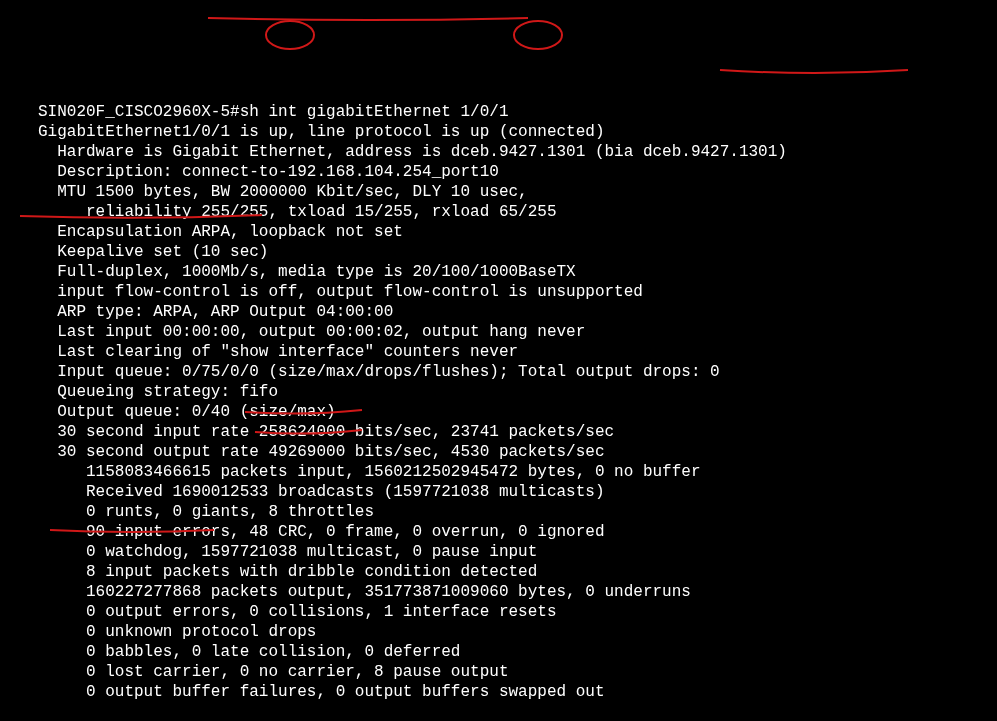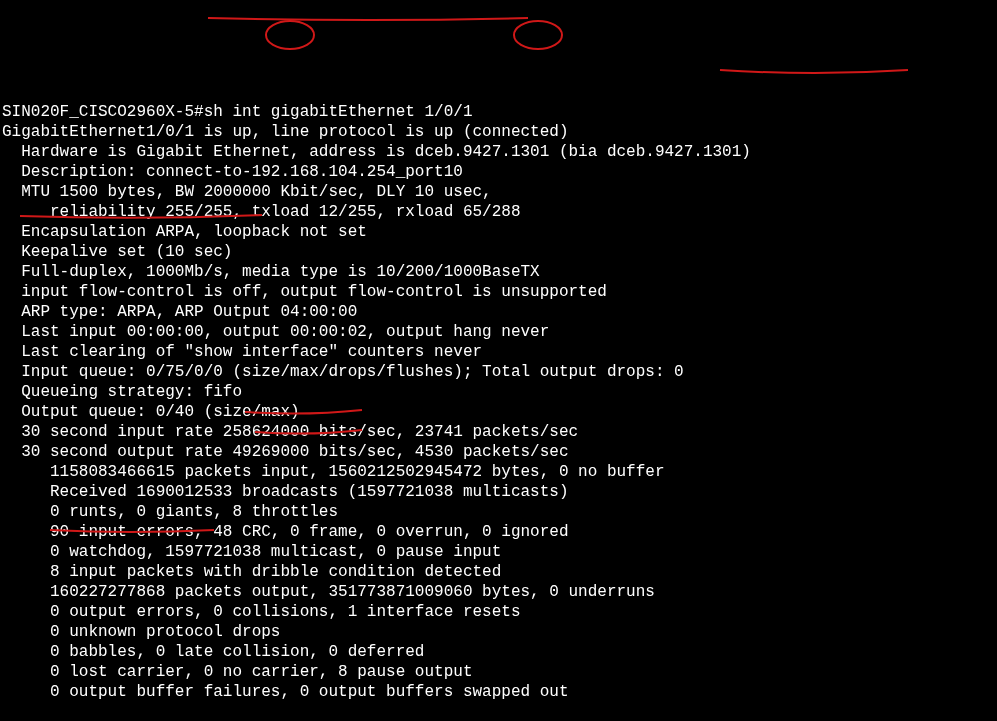--- a/index.html
+++ b/index.html
@@ -18,43 +18,44 @@
       width: 997px;
       height: 721px;
       overflow: hidden;
       position: relative;
     }
     .terminal {
       position: relative;
     }
     .line {
       white-space: pre;
+      margin-left: 36px;
     }
     svg.annotations {
       position: absolute;
       top: 0;
       left: 0;
       pointer-events: none;
     }
   </style>
 </head>
 <body>
 
 
 
 <div class="terminal">
 <span class="line"><span>SIN020F_CISCO2960X-5#</span><span>sh int gigabitEthernet 1/0/1</span></span>
 <span class="line">GigabitEthernet1/0/1 is up, line protocol is up (connected)</span>
 <span class="line">  Hardware is Gigabit Ethernet, address is dceb.9427.1301 (bia dceb.9427.1301)</span>
 <span class="line">  Description: connect-to-192.168.104.254_port10</span>
 <span class="line">  MTU 1500 bytes, BW 2000000 Kbit/sec, DLY 10 usec,</span>
-<span class="line">     reliability 255/255, txload 12/255, rxload 65/288</span>
+<span class="line">     reliability 255/255, txload 15/255, rxload 65/255</span>
 <span class="line">  Encapsulation ARPA, loopback not set</span>
 <span class="line">  Keepalive set (10 sec)</span>
-<span class="line">  Full-duplex, 1000Mb/s, media type is 10/200/1000BaseTX</span>
+<span class="line">  Full-duplex, 1000Mb/s, media type is 20/100/1000BaseTX</span>
 <span class="line">  input flow-control is off, output flow-control is unsupported</span>
 <span class="line">  ARP type: ARPA, ARP Output 04:00:00</span>
 <span class="line">  Last input 00:00:00, output 00:00:02, output hang never</span>
 <span class="line">  Last clearing of "show interface" counters never</span>
 <span class="line">  Input queue: 0/75/0/0 (size/max/drops/flushes); Total output drops: 0</span>
 <span class="line">  Queueing strategy: fifo</span>
 <span class="line">  Output queue: 0/40 (size/max)</span>
 <span class="line">  30 second input rate 258624000 bits/sec, 23741 packets/sec</span>
 <span class="line">  30 second output rate 49269000 bits/sec, 4530 packets/sec</span>
 <span class="line">     1158083466615 packets input, 1560212502945472 bytes, 0 no buffer</span>

